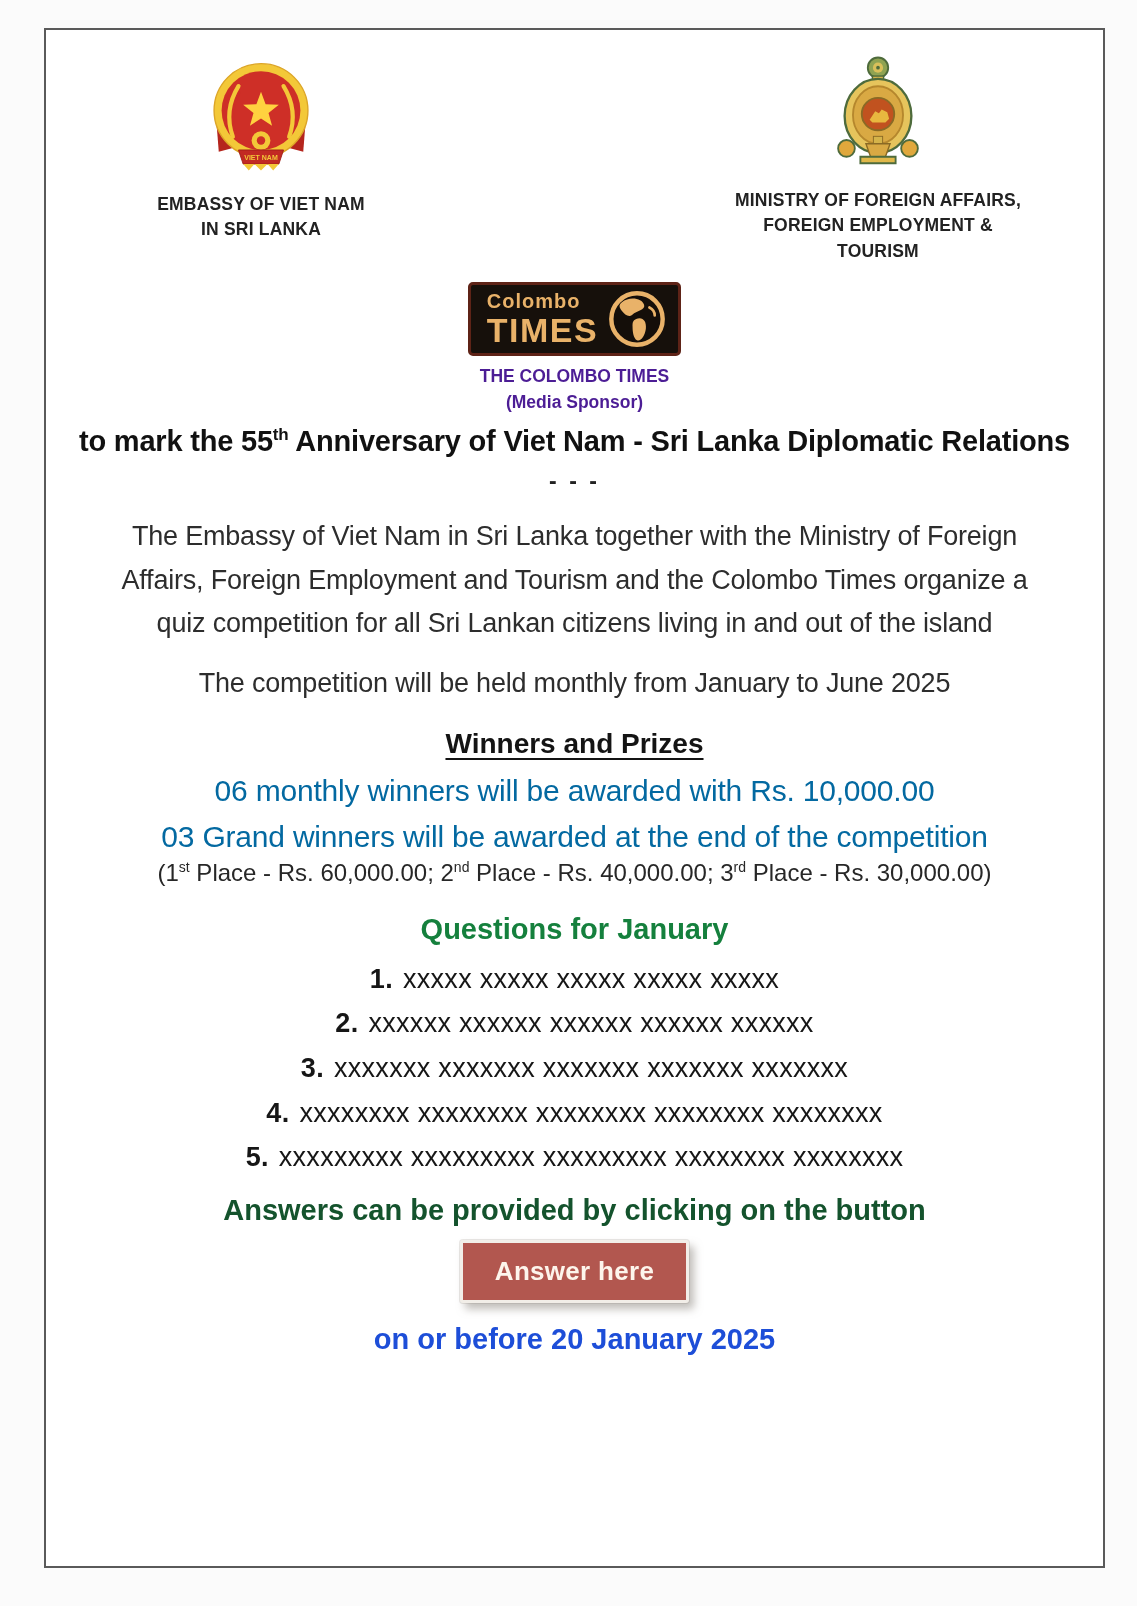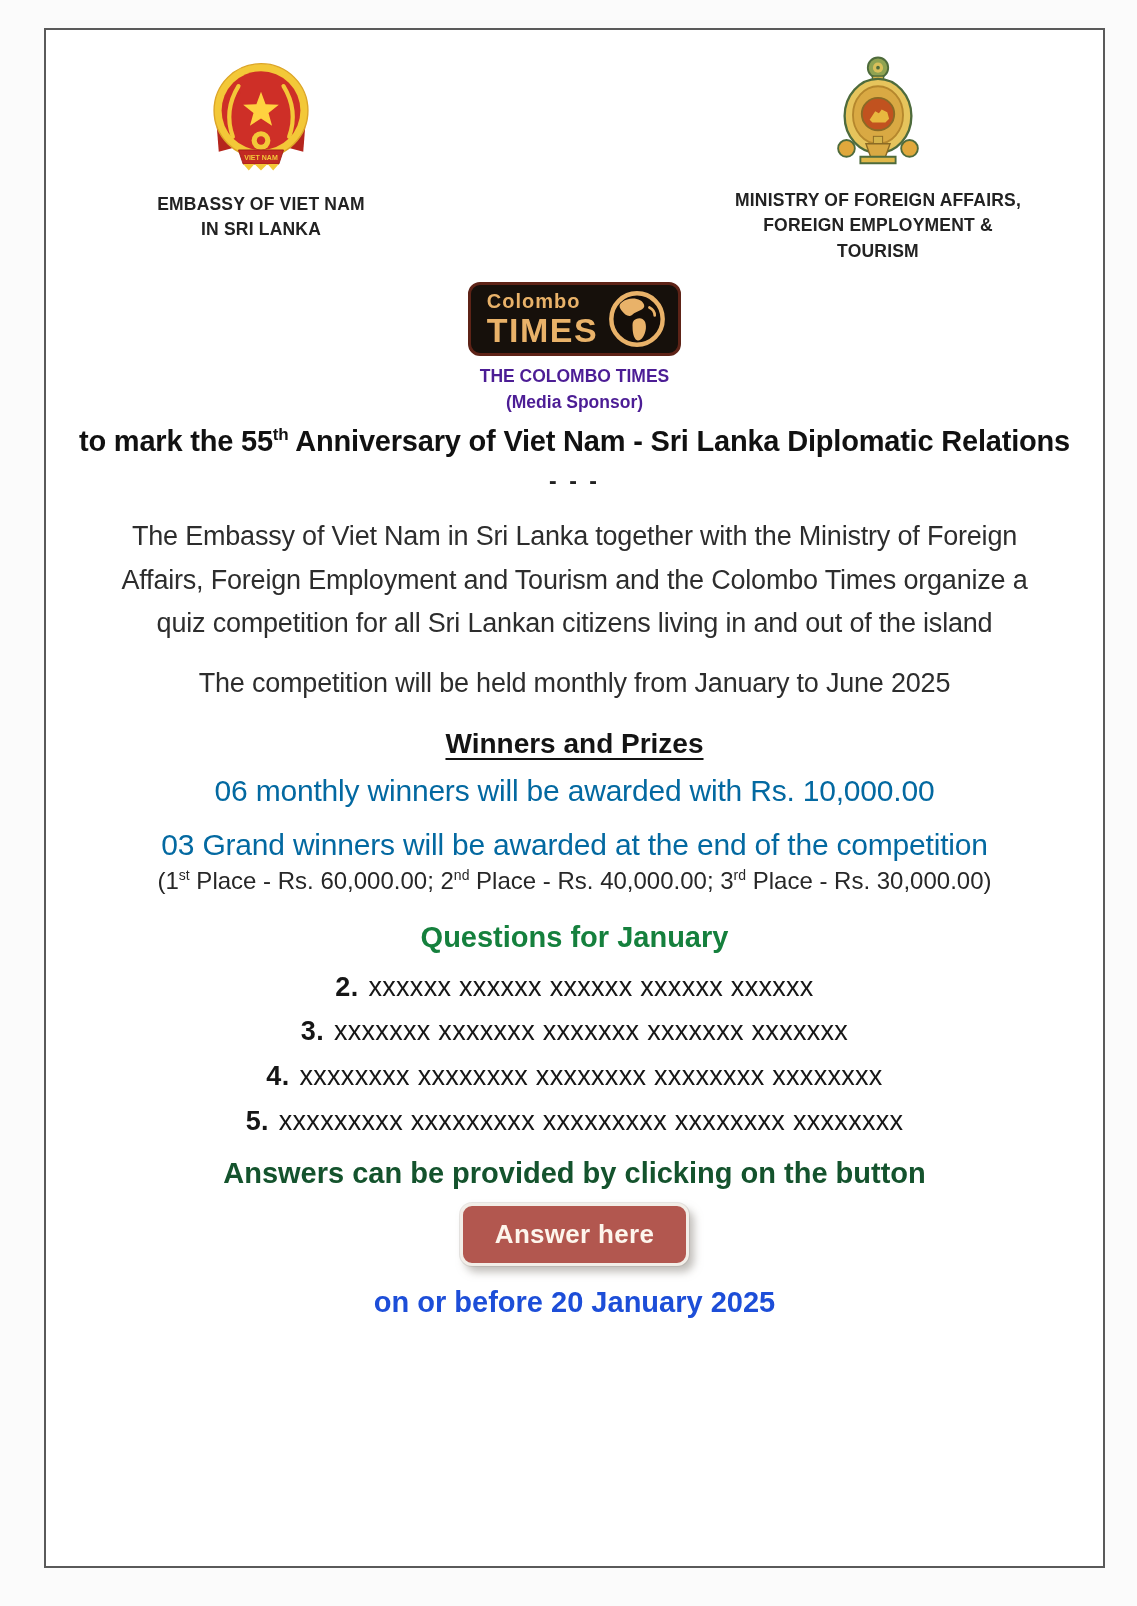--- a/index.html
+++ b/index.html
@@ -23,21 +23,21 @@
     margin-top: 8px; font-size: 17.5px; font-weight: 700; color: #222;
     line-height: 1.45; letter-spacing: .2px; font-stretch: condensed;
   }
   .emblem-vn { width: 118px; height: 122px; }
   .emblem-sl { width: 102px; height: 122px; }
 
   
   .sponsor { margin-top: 18px; text-align: center; }
   .ct-logo {
     display: inline-flex; align-items: center; gap: 14px;
-    background: #16100b; border: 3px solid #5e2317; border-radius: 12px;
+    background: #16100b; border: 3px solid #5e2317; border-radius: 5px;
     padding: 6px 10px 6px 16px; height: 74px;
   }
   .ct-text { text-align: left; color: #e9b269; line-height: 1; }
   .ct-top { font-size: 20px; font-weight: 700; letter-spacing: 1px; }
   .ct-bottom { font-size: 34px; font-weight: 800; letter-spacing: 1.5px; margin-top: 2px; }
   .ct-globe { width: 62px; height: 62px; margin-left: -6px; }
   .sponsor-caption { margin-top: 8px; font-size: 17.5px; font-weight: 700; color: #4c1d95; line-height: 1.45; font-stretch: condensed; }
 
   
   .main-title {
@@ -59,21 +59,21 @@
   }
   .intro-p2 { margin-top: 16px; }
 
   
   .prizes-heading {
     margin-top: 22px; text-align: center; font-size: 28px; font-weight: 800;
     color: #141414; text-decoration: underline; text-underline-offset: 5px;
     text-decoration-thickness: 2px; font-stretch: condensed;
   }
   .prize-line { margin-top: 14px; text-align: center; font-size: 30px; color: #0369a1; font-stretch: condensed; letter-spacing: -0.2px; }
-  .prize-line + .prize-line { margin-top: 20px; }
+  .prize-line + .prize-line { margin-top: 12px; }
   .prize-detail { margin-top: 5px; text-align: center; font-size: 24px; color: #272727; font-stretch: condensed; }
   .prize-detail sup { font-size: 14px; }
 
   
   .questions-heading {
     margin-top: 26px; text-align: center; font-size: 29px; font-weight: 700;
     color: #15803d; font-stretch: condensed;
   }
   .question-list { margin-top: 16px; }
   .question-item {
@@ -85,21 +85,21 @@
   
   .answer-instruction {
     margin-top: 18px; text-align: center; font-size: 29px; font-weight: 700;
     color: #14532d; font-stretch: condensed;
   }
   .button-row { margin-top: 13px; text-align: center; }
   .answer-button {
     display: inline-block; background: #b2574f; color: #fdf5ec;
     font-family: "Liberation Sans", sans-serif; font-stretch: condensed;
     font-size: 26px; font-weight: 700; letter-spacing: .3px;
-    padding: 13px 32px; border: 3px solid #f2eee8; border-radius: 12px;
+    padding: 13px 32px; border: 3px solid #f2eee8; border-radius: 3px;
     box-shadow: 5px 6px 8px rgba(140,134,128,.55), 0 0 0 1px rgba(200,195,190,.4);
     cursor: pointer;
   }
   .deadline {
     margin-top: 20px; text-align: center; font-size: 29px; font-weight: 700;
     color: #1d4ed8; font-stretch: condensed;
   }
 </style>
 </head>
 <body>
@@ -180,20 +180,21 @@
     <p class="intro-p">The Embassy of Viet Nam in Sri Lanka together with the Ministry of Foreign Affairs, Foreign Employment and Tourism and the Colombo Times organize a quiz competition for all Sri Lankan citizens living in and out of the island</p>
     <p class="intro-p intro-p2">The competition will be held monthly from January to June 2025</p>
 
     <div class="prizes-heading">Winners and Prizes</div>
     <div class="prize-line">06 monthly winners will be awarded with Rs. 10,000.00</div>
     <div class="prize-line">03 Grand  winners will be awarded at the end of the competition</div>
     <div class="prize-detail"><span>(1</span><sup>st</sup><span> Place - Rs. 60,000.00; 2</span><sup>nd</sup><span> Place - Rs. 40,000.00; 3</span><sup>rd</sup><span> Place - Rs. 30,000.00)</span></div>
 
     <div class="questions-heading">Questions for January</div>
     <div class="question-list">
+      <div class="question-item"><span class="q-num">1.</span><span>xxxxx xxxxx xxxxx xxxxx xxxxx</span></div>
       <div class="question-item"><span class="q-num">2.</span><span>xxxxxx xxxxxx xxxxxx xxxxxx xxxxxx</span></div>
       <div class="question-item"><span class="q-num">3.</span><span>xxxxxxx xxxxxxx xxxxxxx xxxxxxx xxxxxxx</span></div>
       <div class="question-item"><span class="q-num">4.</span><span>xxxxxxxx xxxxxxxx xxxxxxxx xxxxxxxx xxxxxxxx</span></div>
       <div class="question-item"><span class="q-num">5.</span><span>xxxxxxxxx xxxxxxxxx xxxxxxxxx xxxxxxxx xxxxxxxx</span></div>
     </div>
 
     <div class="answer-instruction">Answers can be provided by clicking on the button</div>
     <div class="button-row">
       <button class="answer-button">Answer here</button>
     </div>

